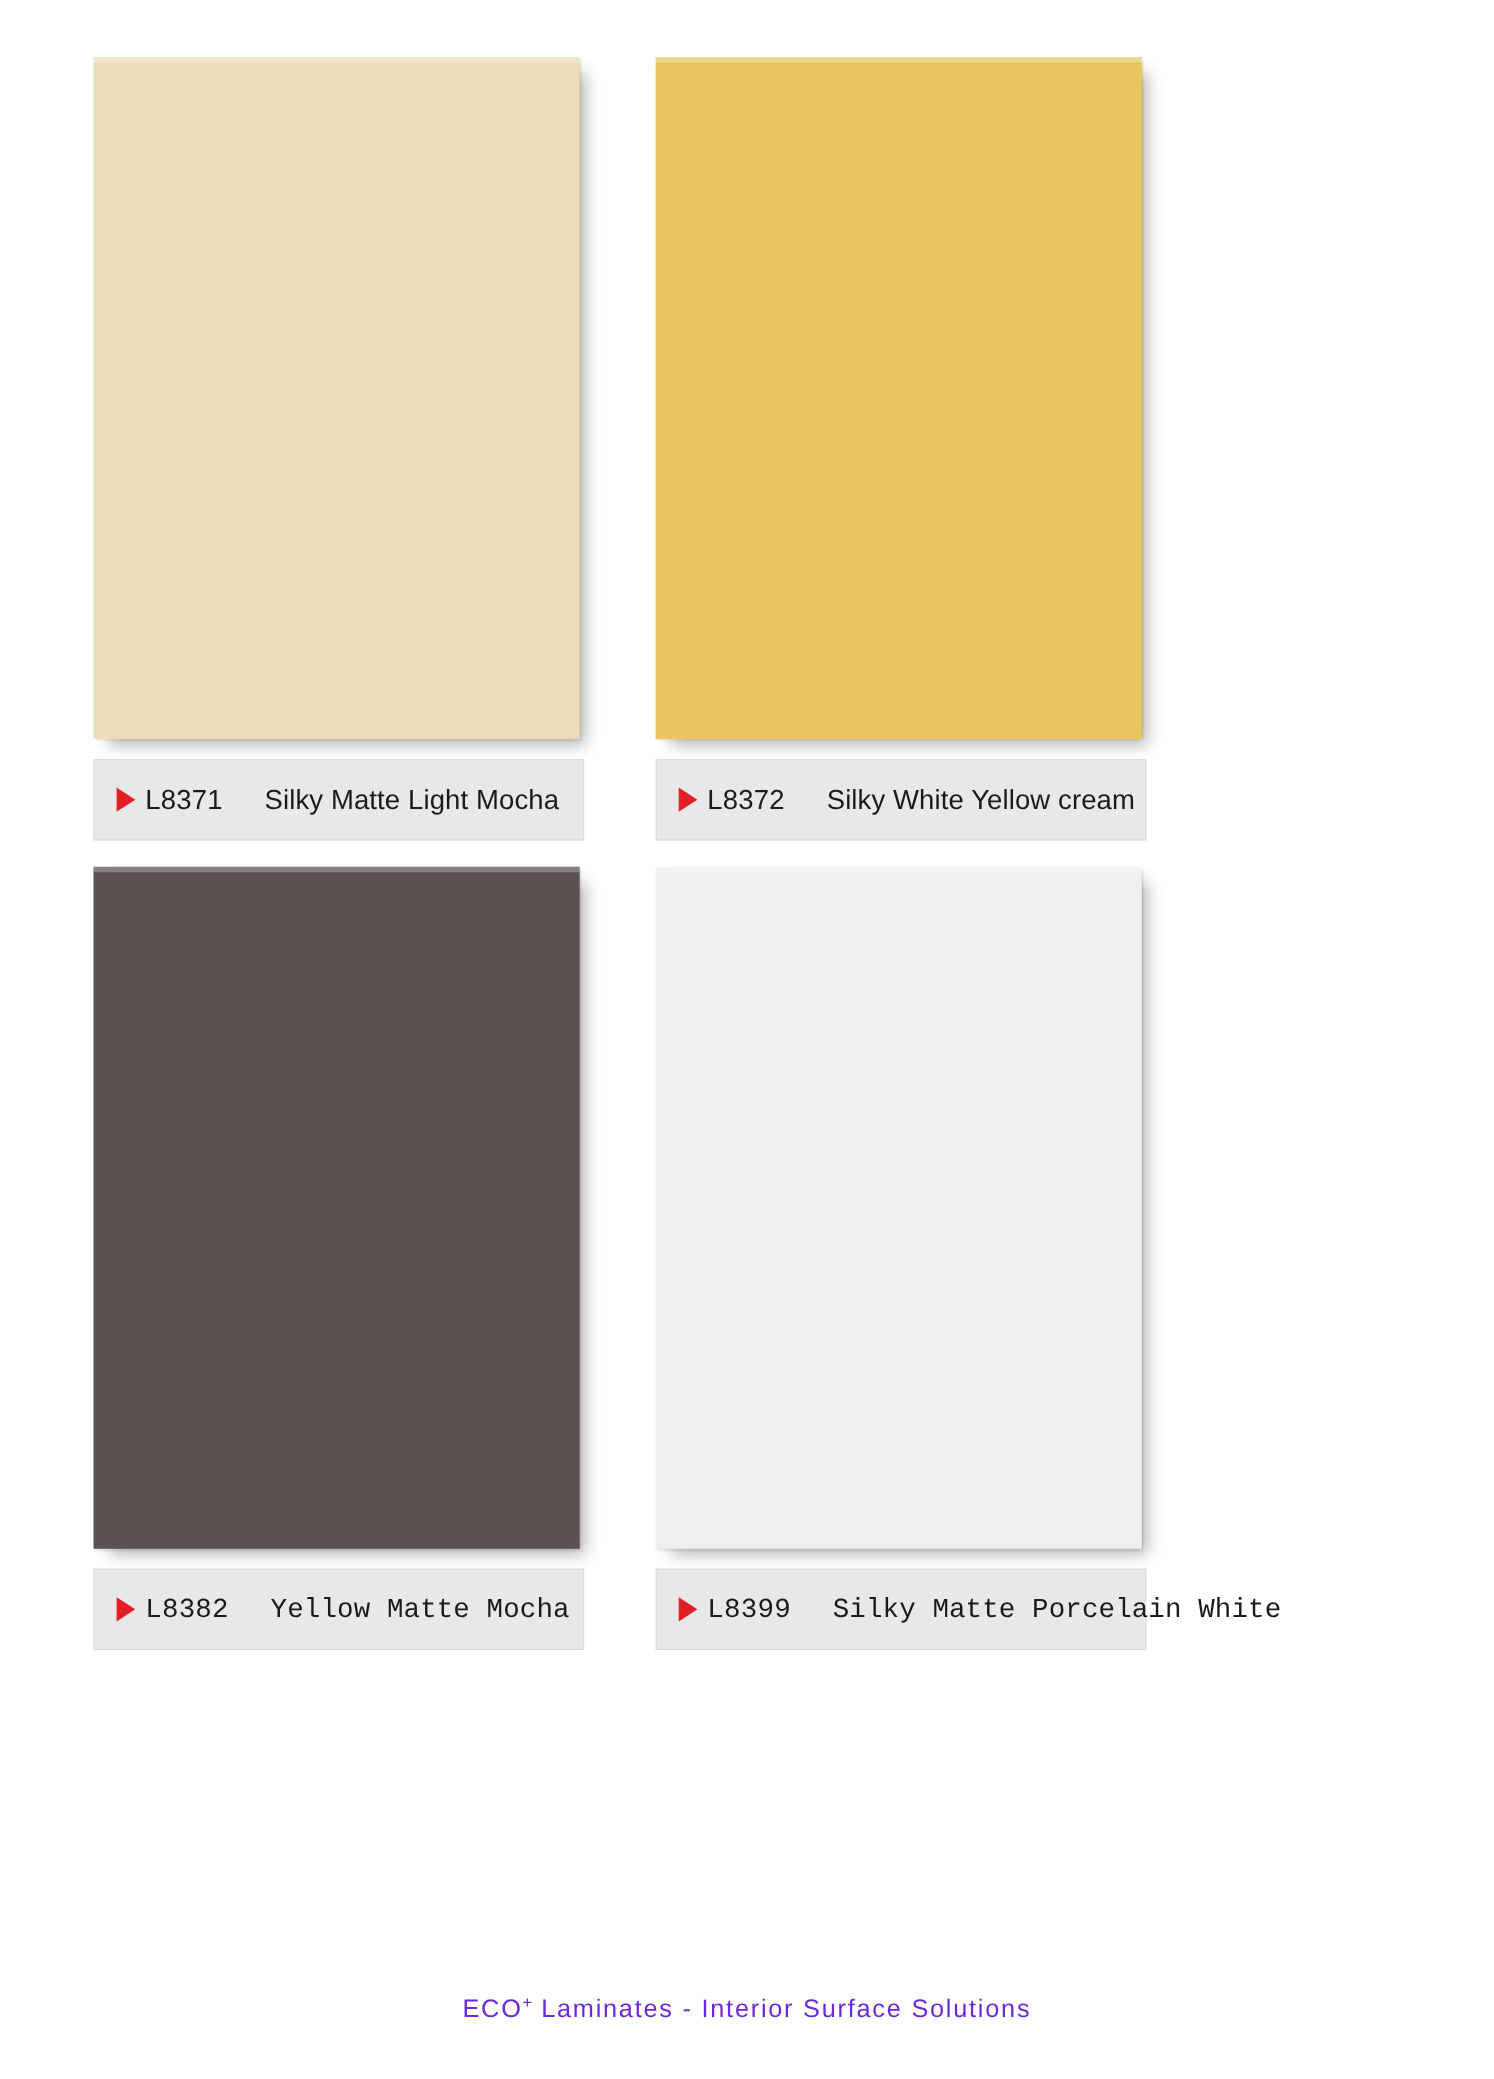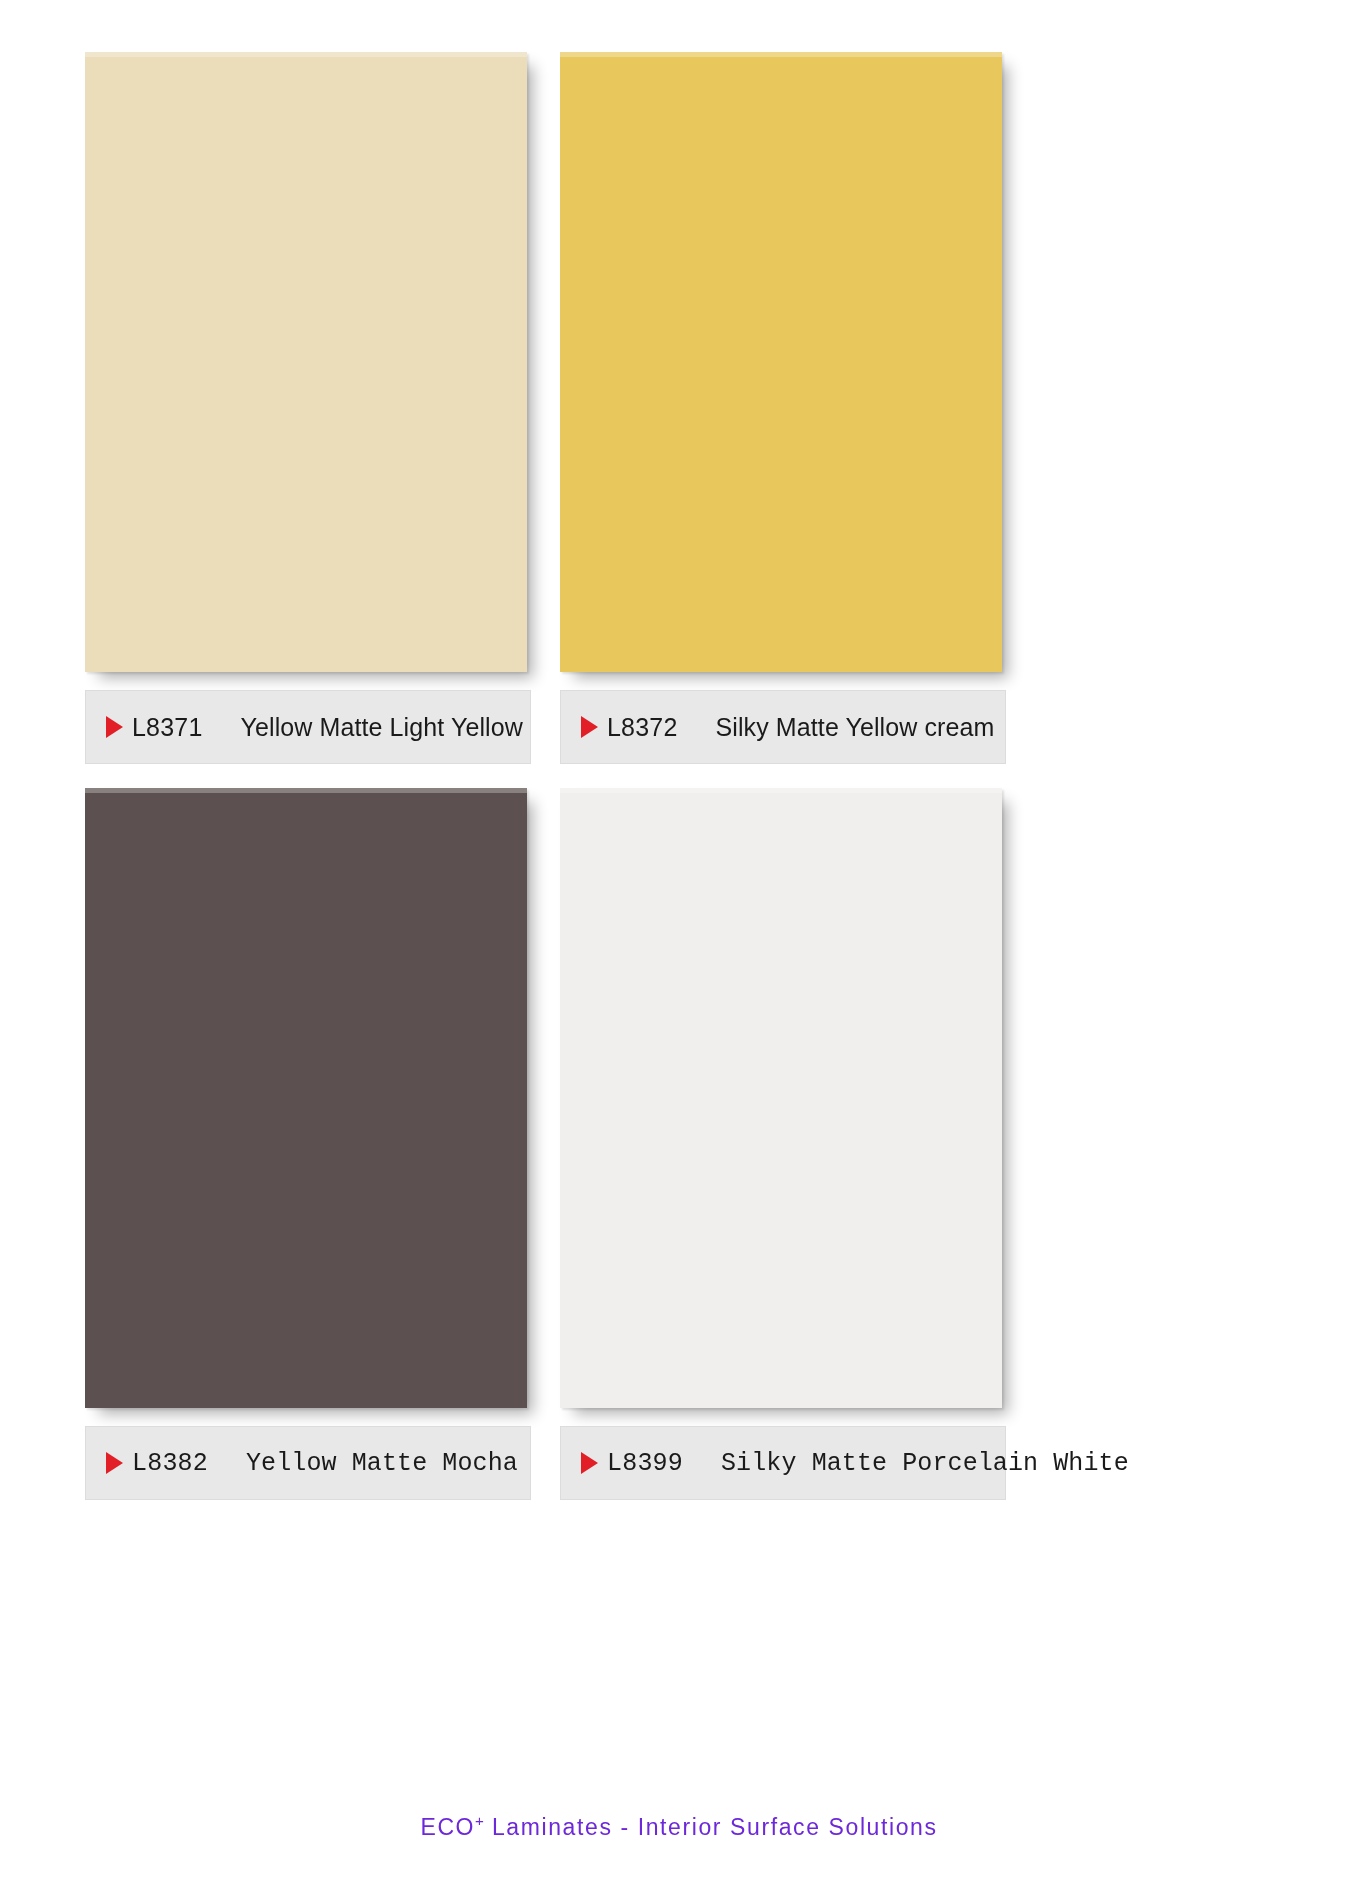--- a/index.html
+++ b/index.html
@@ -32,21 +32,21 @@
     width: 1358px;
     height: 1790px;
   }
 
   .swatch-card {
     position: absolute;
     width: 460px;
   }
 
   .swatch-card.col-left  { left: 85px; }
-  .swatch-card.col-right { left: 560px; }
+  .swatch-card.col-right { left: 596px; }
   .swatch-card.row-top    { top: 52px; }
   .swatch-card.row-bottom { top: 788px; font-family: Liberation Mono, monospace; }
 
   
   .swatch-chip {
     position: relative;
     width: 442px;
     height: 620px;
     box-sizing: border-box;
     box-shadow:
@@ -132,30 +132,30 @@
 
 <div id="catalog-page">
 
   <div id="swatch-grid">
 
     <div class="swatch-card col-left row-top">
       <div class="swatch-chip" style="background: rgb(235, 220, 186);"></div>
       <div class="swatch-label">
         <span class="label-marker"></span>
         <span class="label-code">L8371</span>
-        <span class="label-name">Yellow Matte Light Yellow</span>
+        <span class="label-name">Silky Matte Light Mocha</span>
       </div>
     </div>
 
     <div class="swatch-card col-right row-top">
       <div class="swatch-chip" style="background: rgb(232, 199, 93);"></div>
       <div class="swatch-label">
         <span class="label-marker"></span>
         <span class="label-code">L8372</span>
-        <span class="label-name">Silky Matte Yellow cream</span>
+        <span class="label-name">Silky White Yellow cream</span>
       </div>
     </div>
 
     <div class="swatch-card col-left row-bottom">
       <div class="swatch-chip" style="background: rgb(92, 80, 80);"></div>
       <div class="swatch-label">
         <span class="label-marker"></span>
         <span class="label-code">L8382</span>
         <span class="label-name">Yellow Matte Mocha</span>
       </div>

